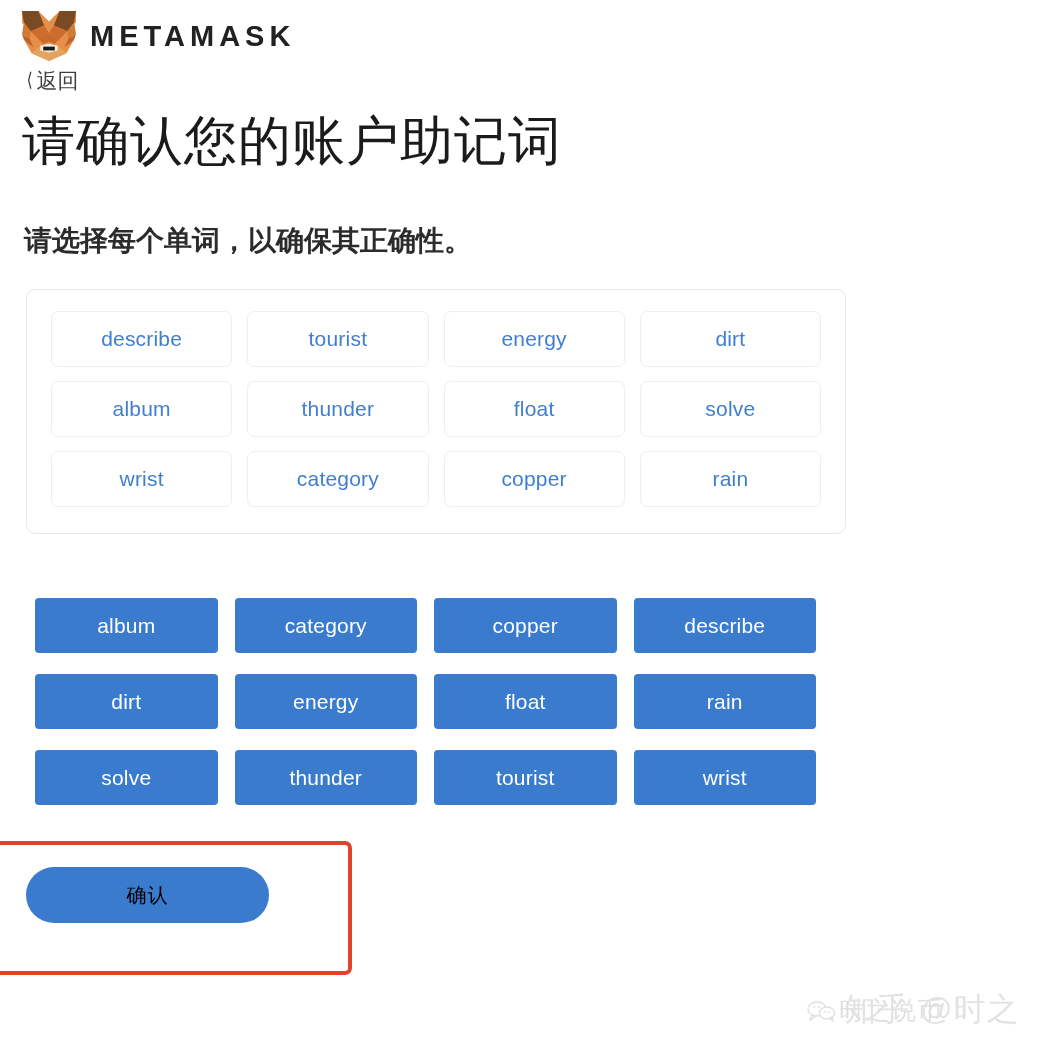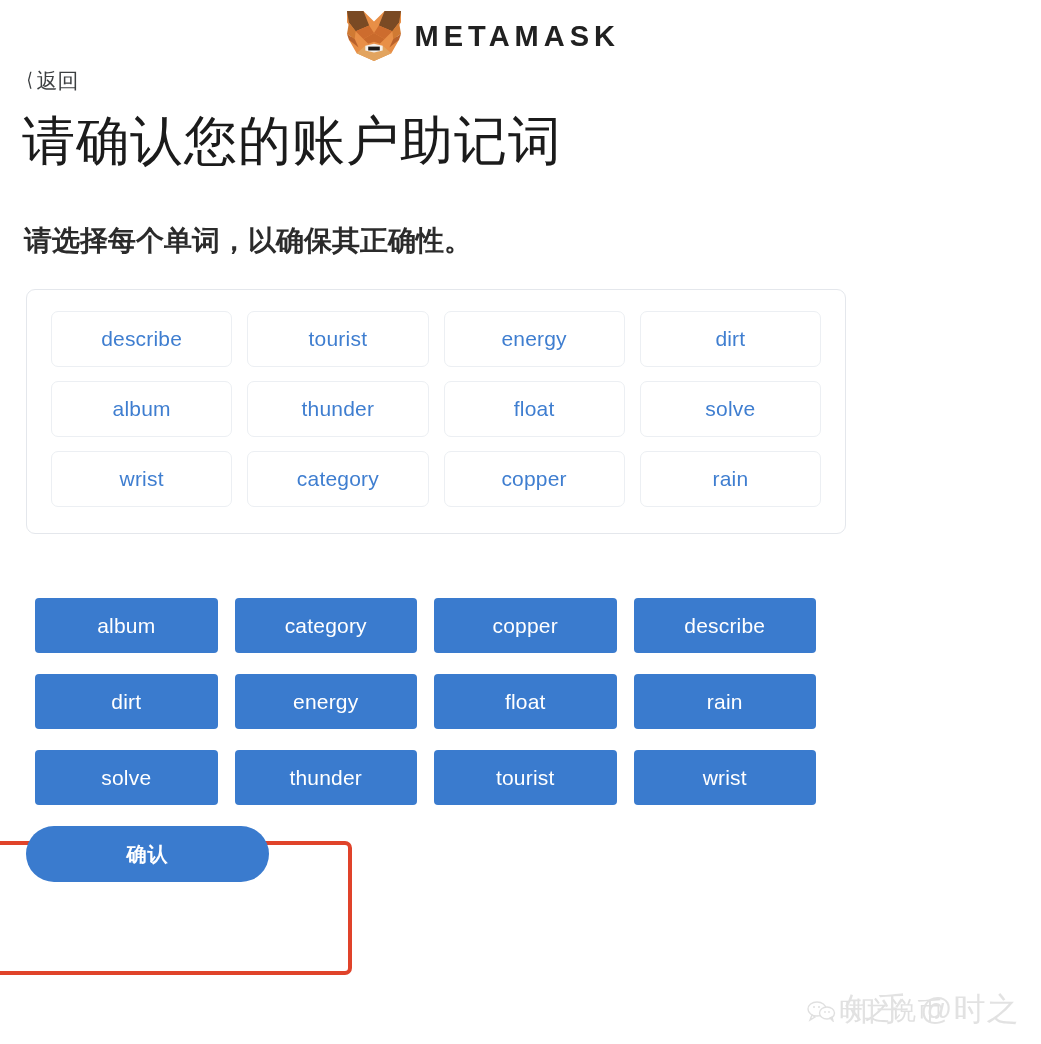--- a/index.html
+++ b/index.html
@@ -22,21 +22,20 @@
     position: absolute;
     left: 20px;
     top: 8px;
     width: 600px;
   }
   .brand-row {
     display: flex;
     align-items: center;
     gap: 12px;
     height: 56px;
-    justify-content: flex-end;
   }
   .fox-logo {
     width: 58px;
     height: 54px;
     display: block;
     flex: 0 0 auto;
   }
   .brand-text {
     font-size: 29px;
     font-weight: 700;
@@ -162,29 +161,29 @@
     height: 134px;
     box-sizing: border-box;
     border: 4px solid #e0432a;
     border-radius: 7px;
     background: transparent;
     pointer-events: none;
   }
   .confirm-btn {
     position: absolute;
     left: 26px;
-    top: 826px;
+    top: 867px;
     width: 243px;
     height: 56px;
     background: #3a7bce;
     border: none;
     border-radius: 28px;
-    color: #ffffff;
+    color: #000000;
     font-size: 20px;
-    font-weight: 700;
+    font-weight: 400;
     font-family: inherit;
     letter-spacing: 1px;
     cursor: pointer;
     display: flex;
     align-items: center;
     justify-content: center;
   }
 
   
   .watermark {

